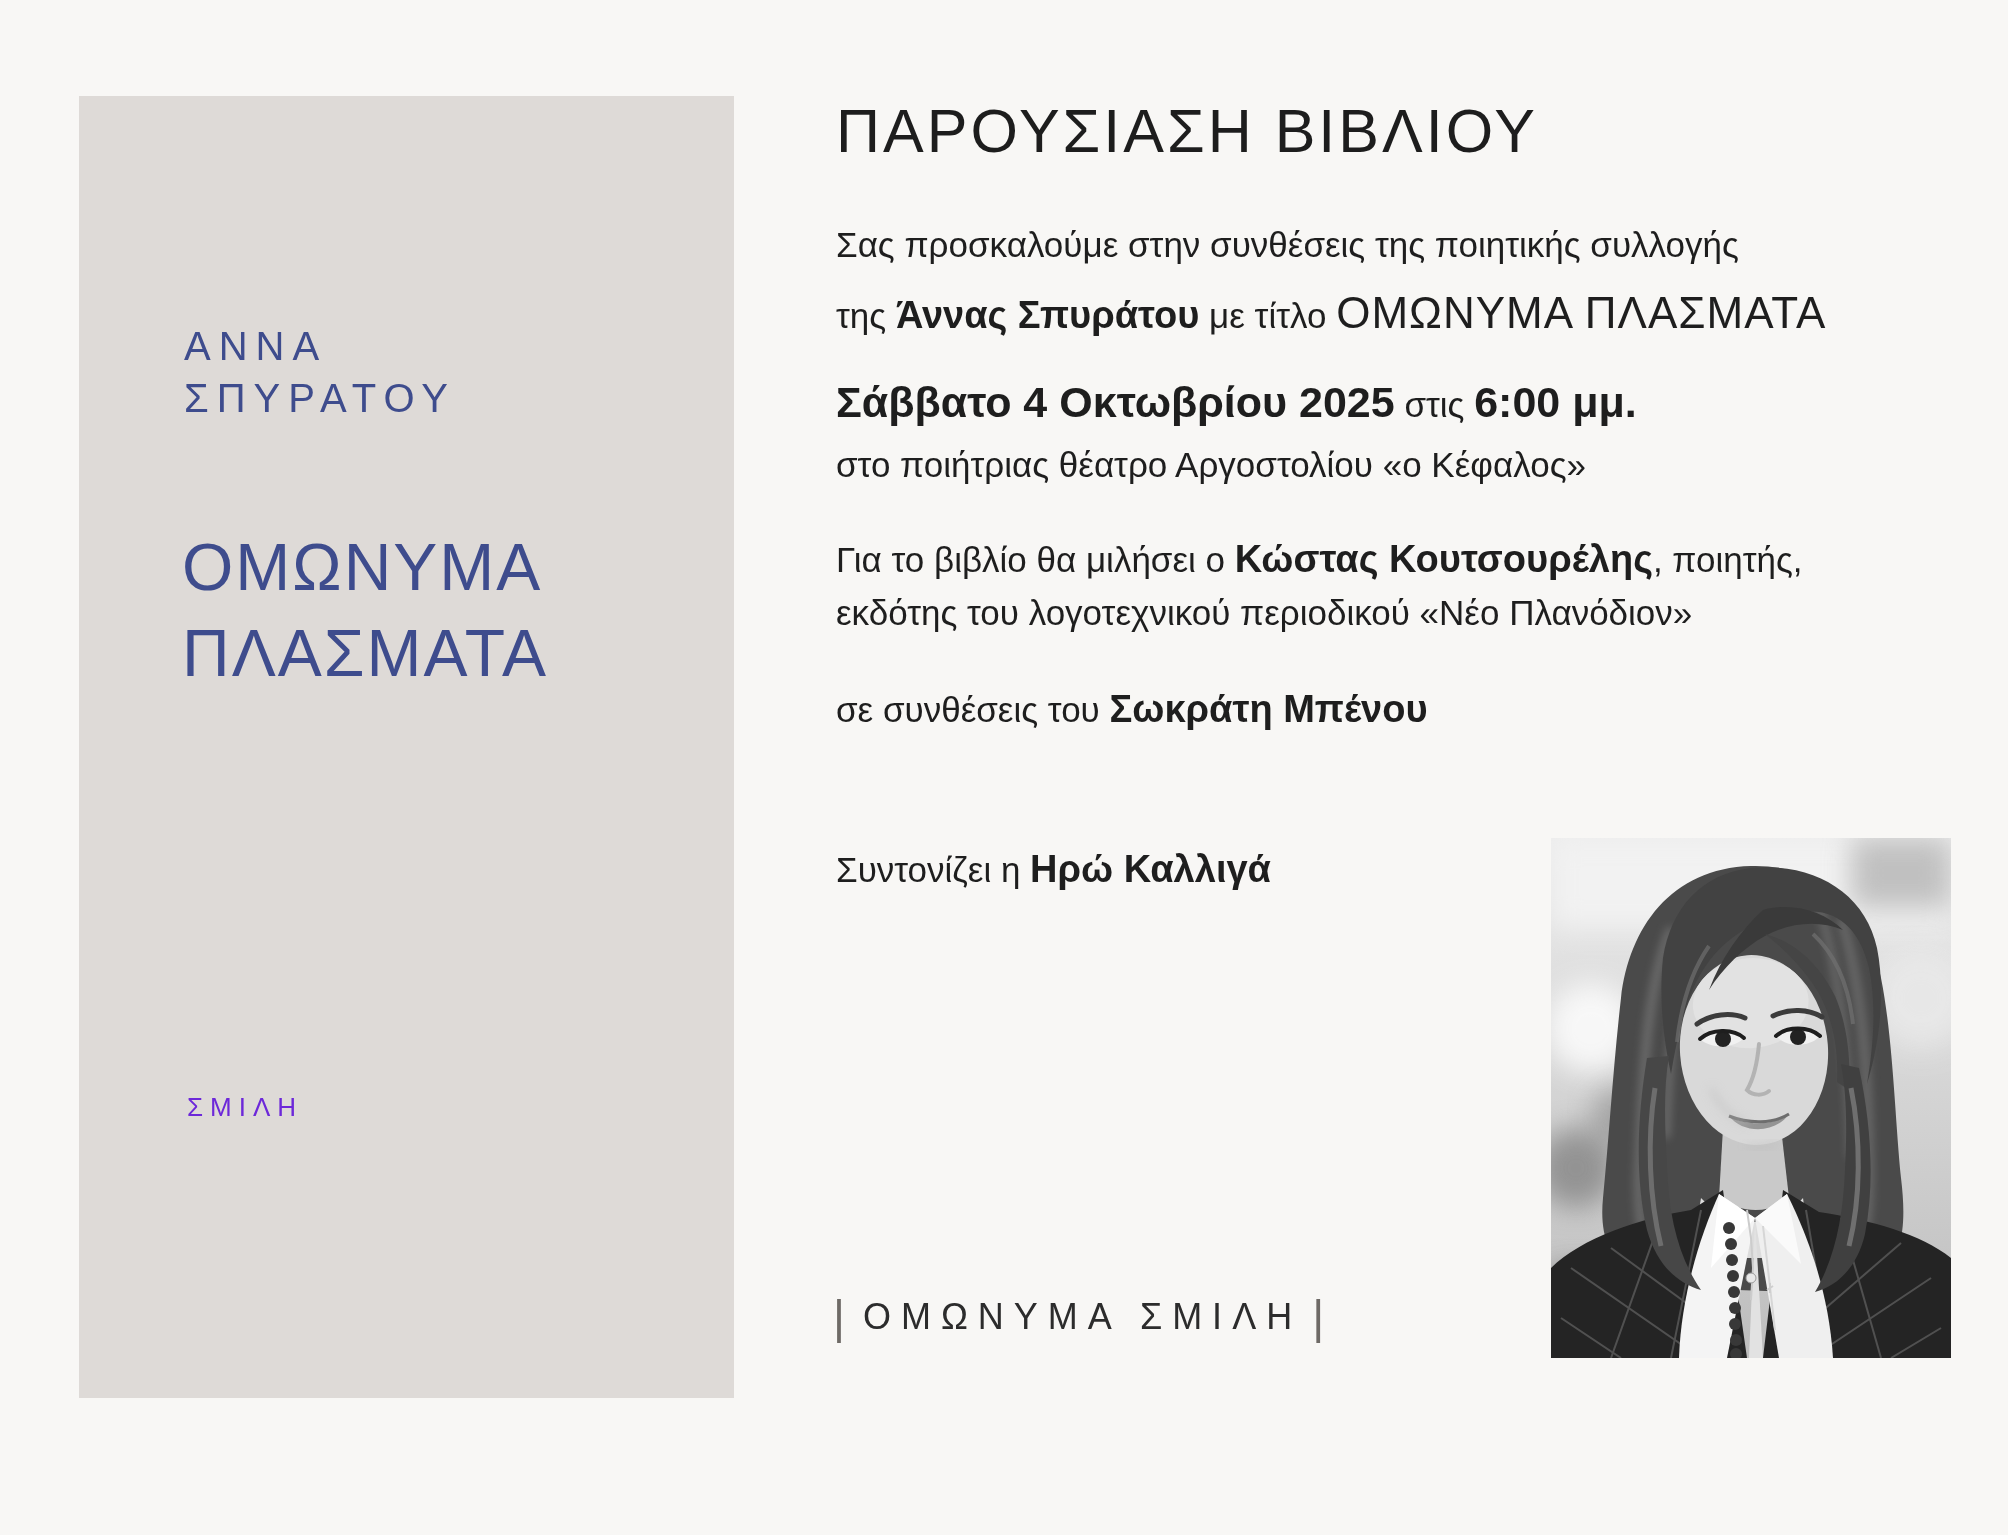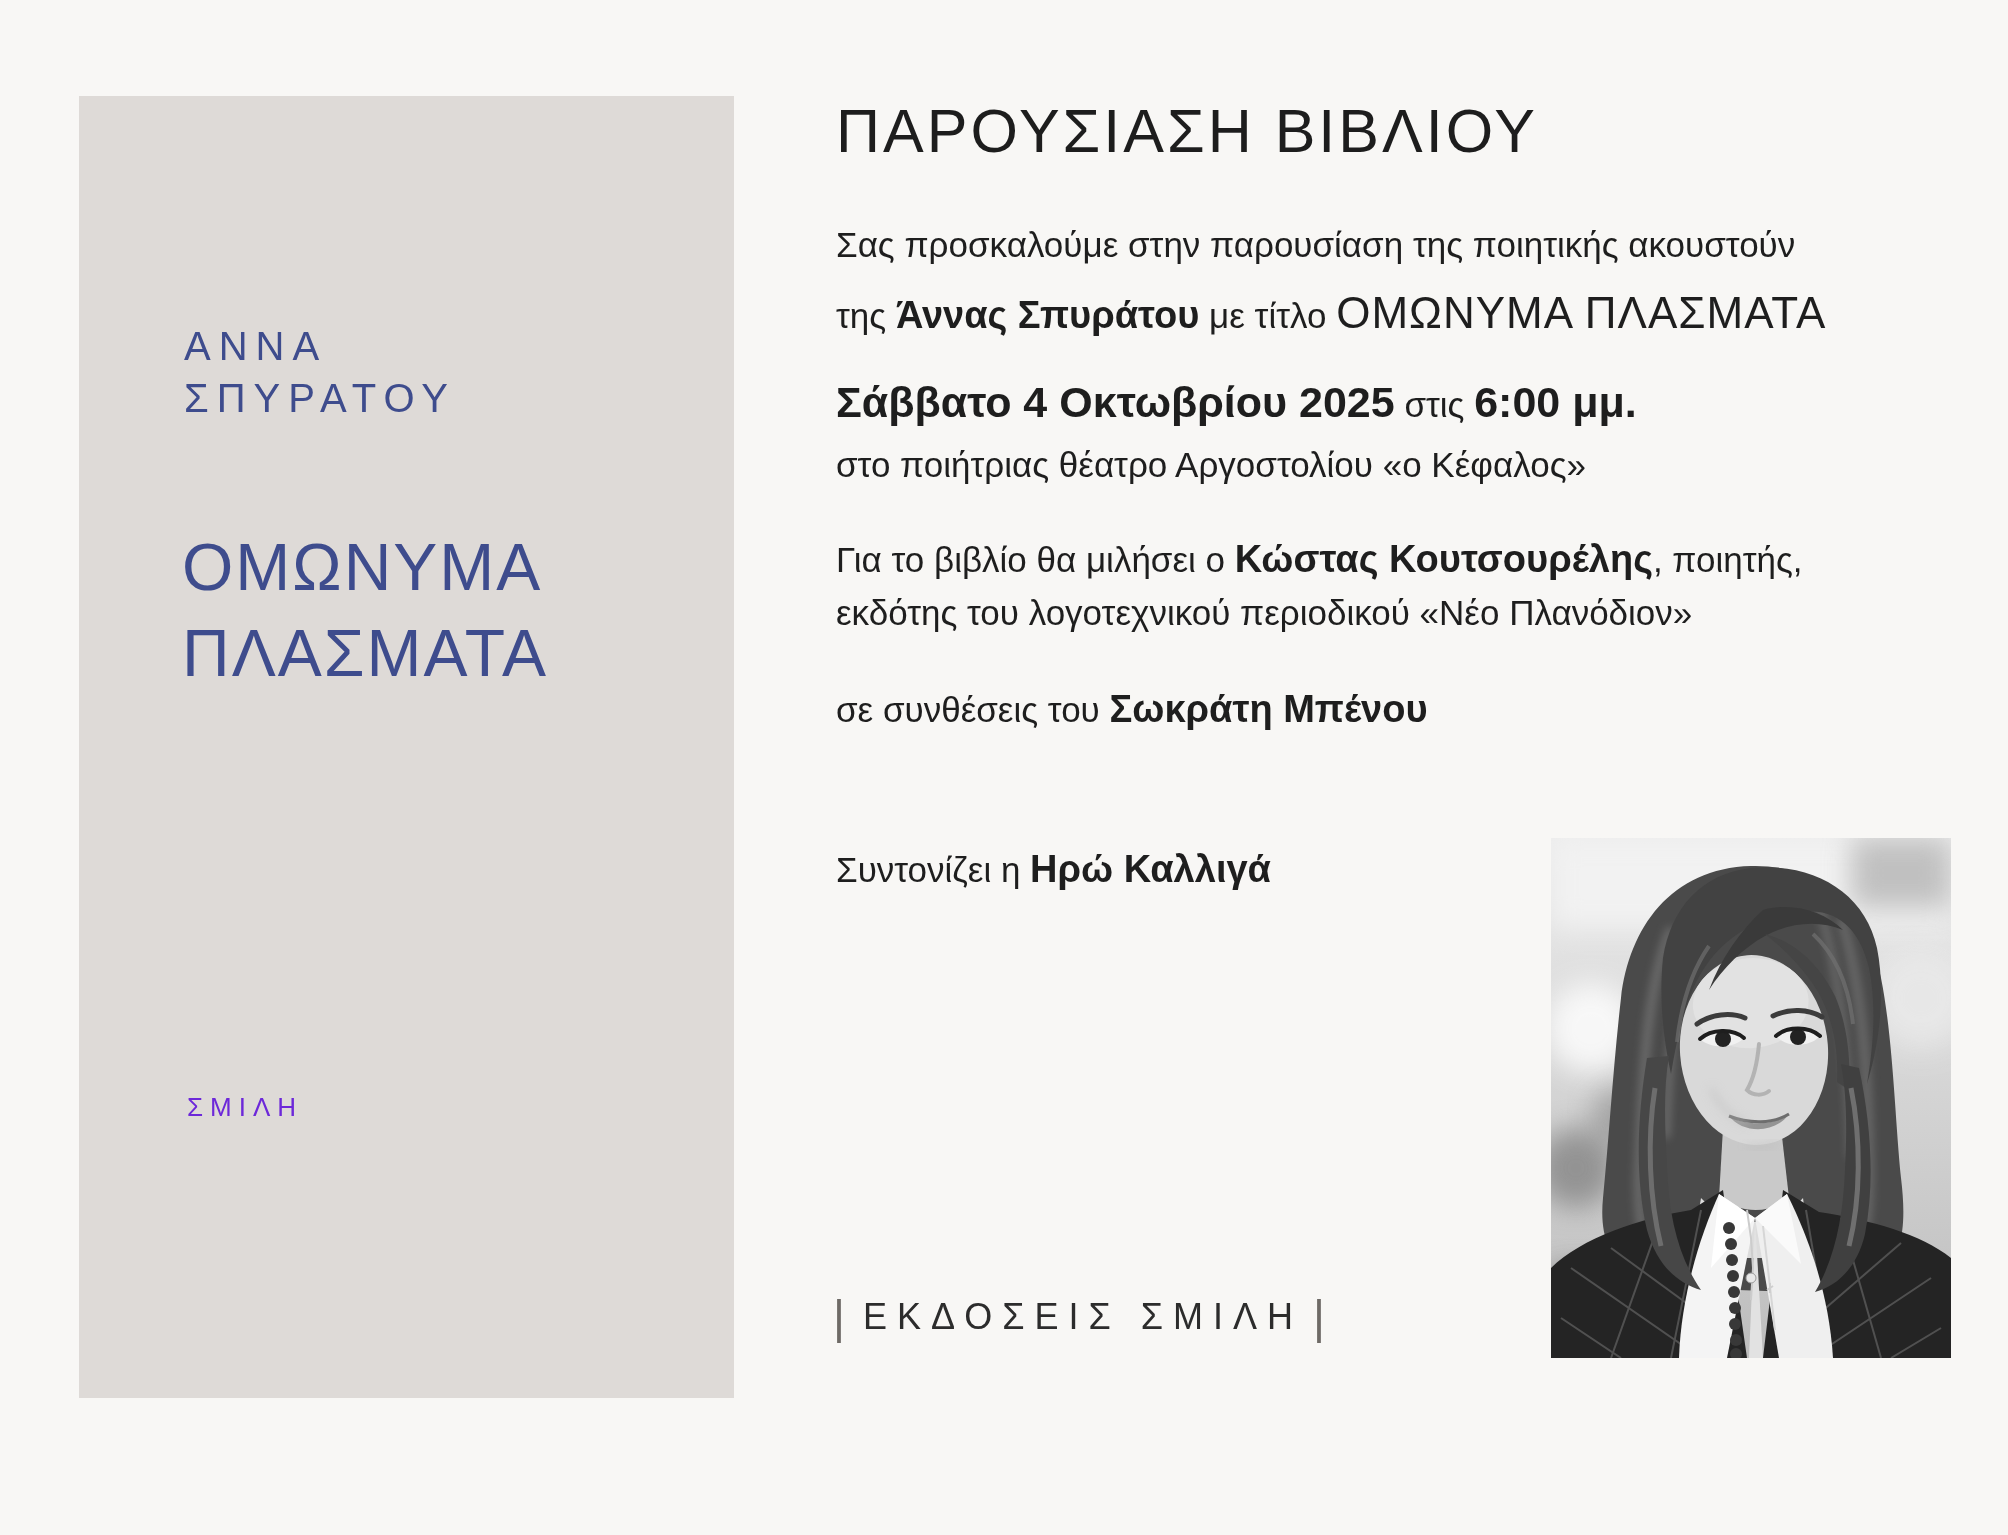--- a/index.html
+++ b/index.html
@@ -45,21 +45,21 @@
     <div class="cover-author">ΑΝΝΑ
 ΣΠΥΡΑΤΟΥ</div>
     <div class="cover-title">ΟΜΩΝΥΜΑ
 ΠΛΑΣΜΑΤΑ</div>
     <div class="cover-publisher">ΣΜΙΛΗ</div>
   </div>
 
   <div class="heading">ΠΑΡΟΥΣΙΑΣΗ ΒΙΒΛΙΟΥ</div>
 
   <div class="para para-invite">
-      <div class="line"><span class="seg-r">Σας προσκαλούμε στην παρουσίαση της ποιητικής ακουστούν</span></div>
+      <div class="line"><span class="seg-r">Σας προσκαλούμε στην συνθέσεις της ποιητικής συλλογής</span></div>
       <div class="line"><span class="seg-r">της </span><span class="seg-b">Άννας Σπυράτου</span><span class="seg-r"> με τίτλο </span><span class="seg-caps">ΟΜΩΝΥΜΑ ΠΛΑΣΜΑΤΑ</span></div>
     </div>
   <div class="para para-when">
       <div class="line"><span class="seg-big">Σάββατο 4 Οκτωβρίου 2025</span><span class="seg-r"> στις </span><span class="seg-big">6:00 μμ.</span></div>
       <div class="line"><span class="seg-r">στο ποιήτριας θέατρο Αργοστολίου «ο Κέφαλος»</span></div>
     </div>
   <div class="para para-speaker">
       <div class="line"><span class="seg-r">Για το βιβλίο θα μιλήσει ο </span><span class="seg-b">Κώστας Κουτσουρέλης</span><span class="seg-r">, ποιητής,</span></div>
       <div class="line"><span class="seg-r">εκδότης του λογοτεχνικού περιοδικού «Νέο Πλανόδιον»</span></div>
     </div>
@@ -177,17 +177,17 @@
 
       <path d="M96,220 C86,280 84,340 96,392 C106,428 128,446 150,452 C128,420 118,380 116,330 C114,290 112,252 118,218 Z" fill="#474747"></path>
       <path d="M308,230 C320,286 324,344 314,396 C306,430 286,448 264,454 C284,420 292,380 294,332 C296,292 296,258 290,226 Z" fill="#404040"></path>
       <path d="M300,250 C310,300 310,360 298,408" stroke="#8f8f8f" stroke-width="5" fill="none" opacity="0.6"></path>
       <path d="M104,250 C96,300 98,360 110,408" stroke="#878787" stroke-width="5" fill="none" opacity="0.6"></path>
     </svg>
   </div>
 
   <div class="footer">
     <span class="bar">|</span>
-    <span class="label">ΕΚΔΟΣΕΙΣ ΣΜΙΛΗ</span>
+    <span class="label">ΟΜΩΝΥΜΑ ΣΜΙΛΗ</span>
     <span class="bar">|</span>
   </div>
 
 </div>
 
 </body></html>

